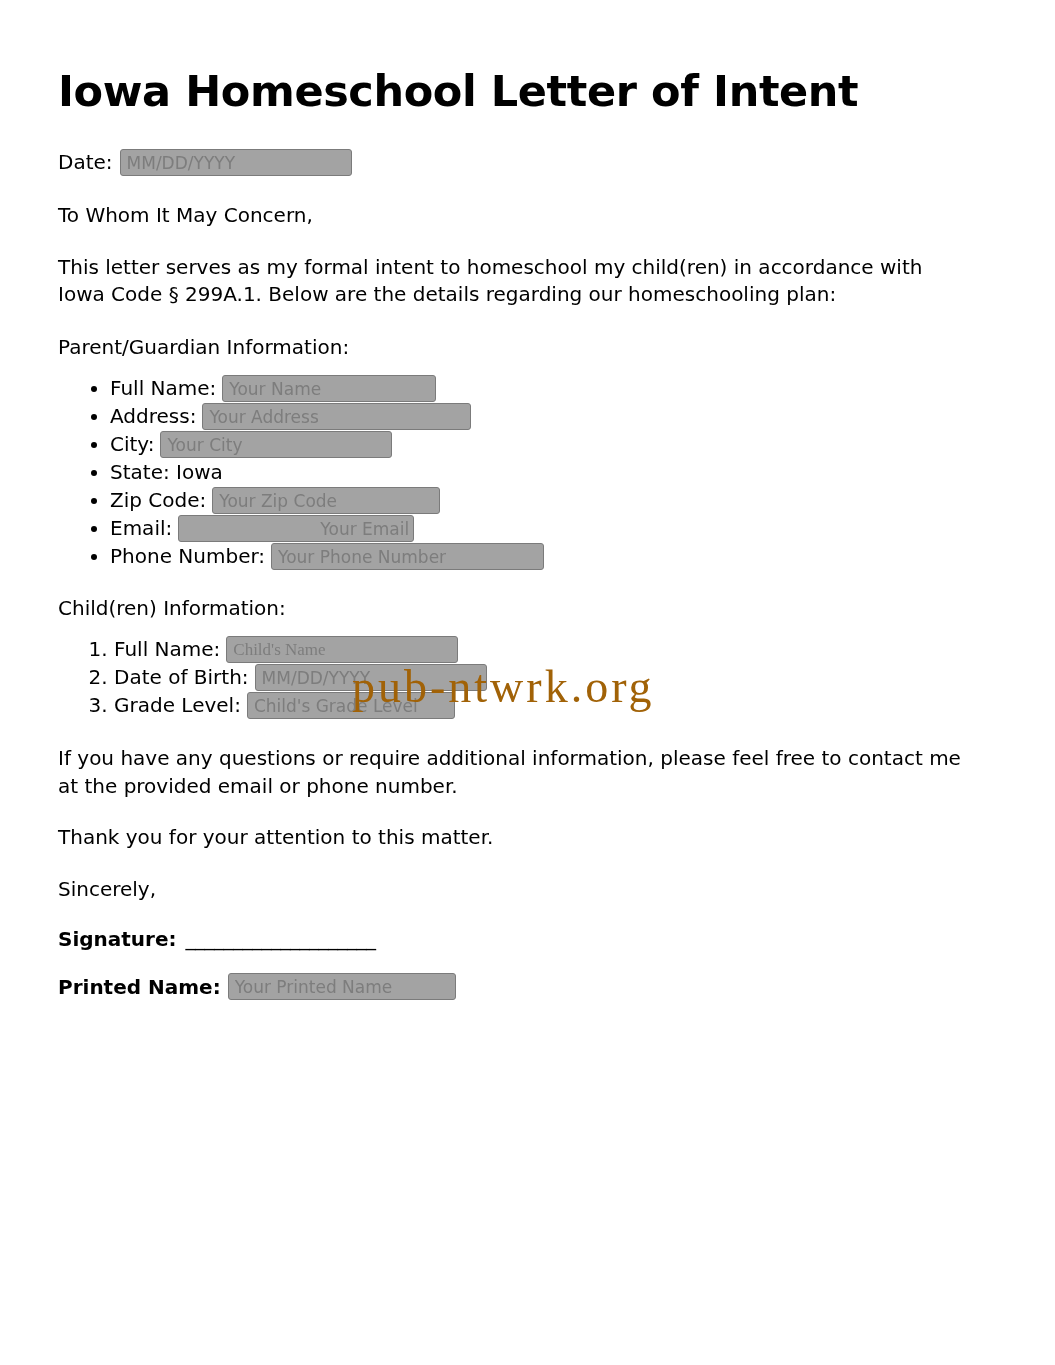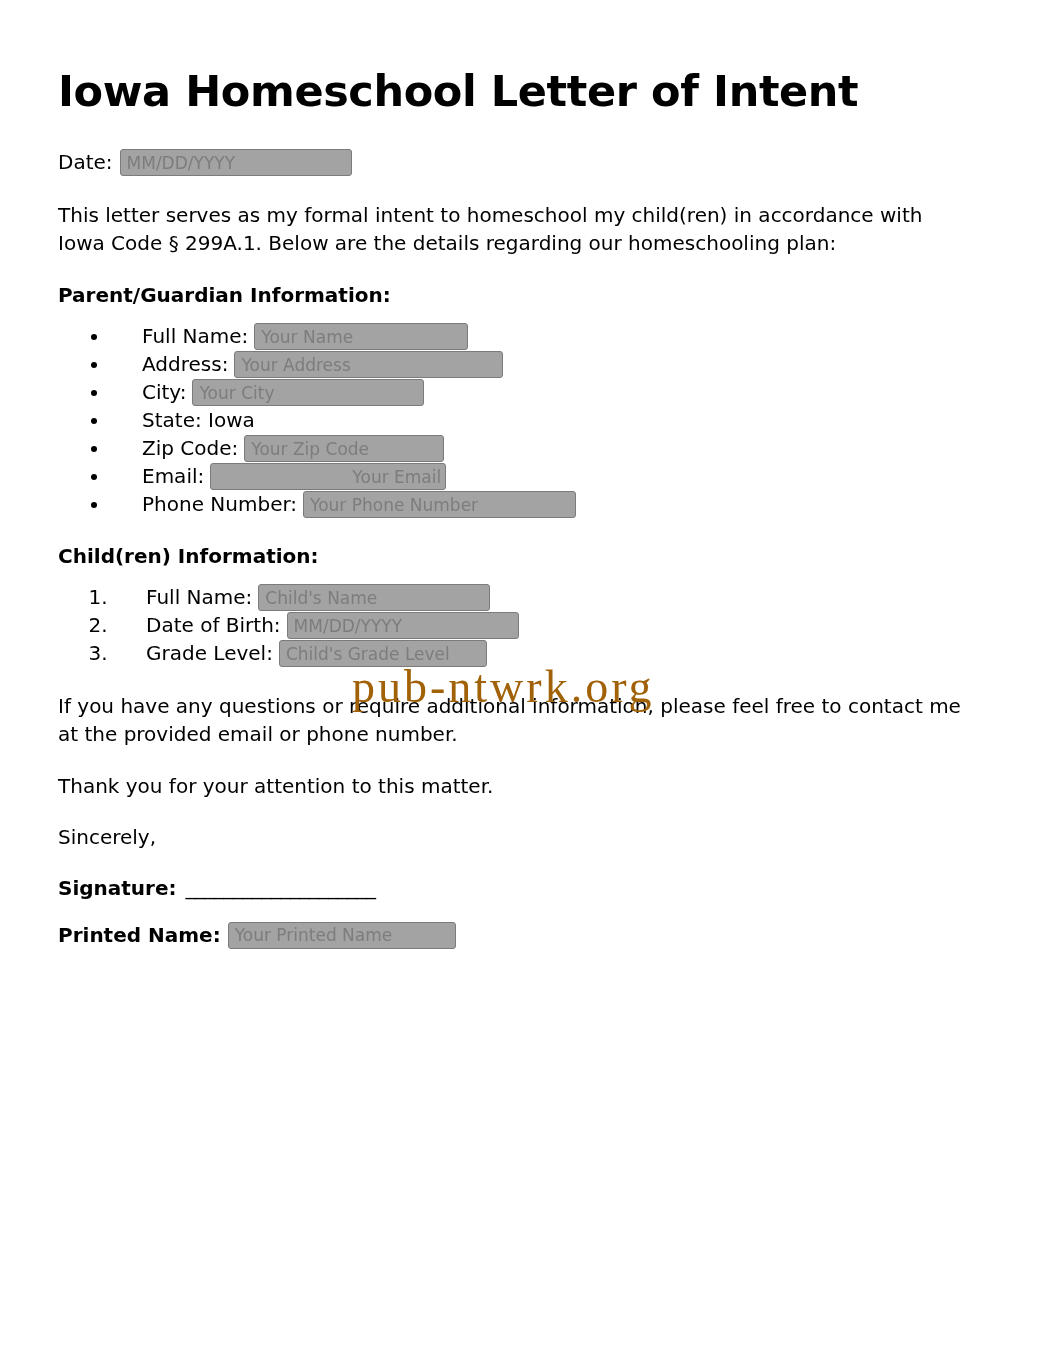--- a/index.html
+++ b/index.html
@@ -63,41 +63,40 @@
     font-size: 20px;
     line-height: 1.38;
     margin: 0 0 24px 0;
     max-width: 940px;
   }
   p.body-par.tight {
     margin-bottom: 26px;
   }
   h3.section-head {
     font-size: 20px;
-    font-weight: bold;
+    font-weight: normal;
     margin: 0 0 16px 0;
   }
   ul.info-list, ol.info-list {
     margin: 0 0 26px 0;
     padding-left: 52px;
   }
   ul.info-list li, ol.info-list li {
     font-size: 20px;
     line-height: 1.35;
     margin-bottom: 1px;
     list-style-position: outside;
   }
   ul.info-list li { list-style-type: disc; }
   ol.info-list li { list-style-type: decimal; }
   ol.info-list { padding-left: 56px; }
   li .li-inner {
     display: inline-flex;
     align-items: center;
     gap: 6px;
-    margin-left: 32px;
   }
   .sig-row {
     font-size: 20px;
     font-weight: bold;
     margin: 0 0 22px 0;
     display: flex;
     align-items: baseline;
     gap: 9px;
   }
   .sig-line {
@@ -131,20 +130,21 @@
 <div class="page">
 
   <h1 class="doc-title">Iowa Homeschool Letter of Intent</h1>
 
   <div class="line-row date-row">
     <span class="label-txt">Date:</span>
     <span style="display:inline-block;width:7px;"></span>
     <input class="fld" style="width: 232px;" type="text" placeholder="MM/DD/YYYY">
   </div>
 
+  <p class="body-par">To Whom It May Concern,</p>
 
   <p class="body-par tight">This letter serves as my formal intent to homeschool my child(ren) in accordance with Iowa Code § 299A.1. Below are the details regarding our homeschooling plan:</p>
 
   <h3 class="section-head">Parent/Guardian Information:</h3>
 
   <ul class="info-list">
     <li>
       <span class="li-inner">
         <span class="label-txt">Full Name:</span>
         <input class="fld" style="width: 214px;" type="text" placeholder="Your Name">
@@ -163,21 +163,21 @@
       </span>
     </li>
     <li>
       <span class="li-inner">
         <span class="label-txt">State: Iowa</span>
       </span>
     </li>
     <li>
       <span class="li-inner">
         <span class="label-txt">Zip Code:</span>
-        <input class="fld" style="width: 200px;" type="text" placeholder="Your Zip Code">
+        <input class="fld" style="width: 228px;" type="text" placeholder="Your Zip Code">
       </span>
     </li>
     <li>
       <span class="li-inner">
         <span class="label-txt">Email:</span>
         <input class="fld" style="width: 236px; text-align: right;" type="text" placeholder="Your Email">
       </span>
     </li>
     <li>
       <span class="li-inner">
@@ -186,21 +186,21 @@
       </span>
     </li>
   </ul>
 
   <h3 class="section-head">Child(ren) Information:</h3>
 
   <ol class="info-list">
     <li>
       <span class="li-inner">
         <span class="label-txt">Full Name:</span>
-        <input class="fld" style="width: 232px;" type="text" placeholder="Child's Name">
+        <input class="fld" style="width: 232px; font-family: Liberation Serif, serif;" type="text" placeholder="Child's Name">
       </span>
     </li>
     <li>
       <span class="li-inner">
         <span class="label-txt">Date of Birth:</span>
         <input class="fld" style="width: 232px;" type="text" placeholder="MM/DD/YYYY">
       </span>
     </li>
     <li>
       <span class="li-inner">

